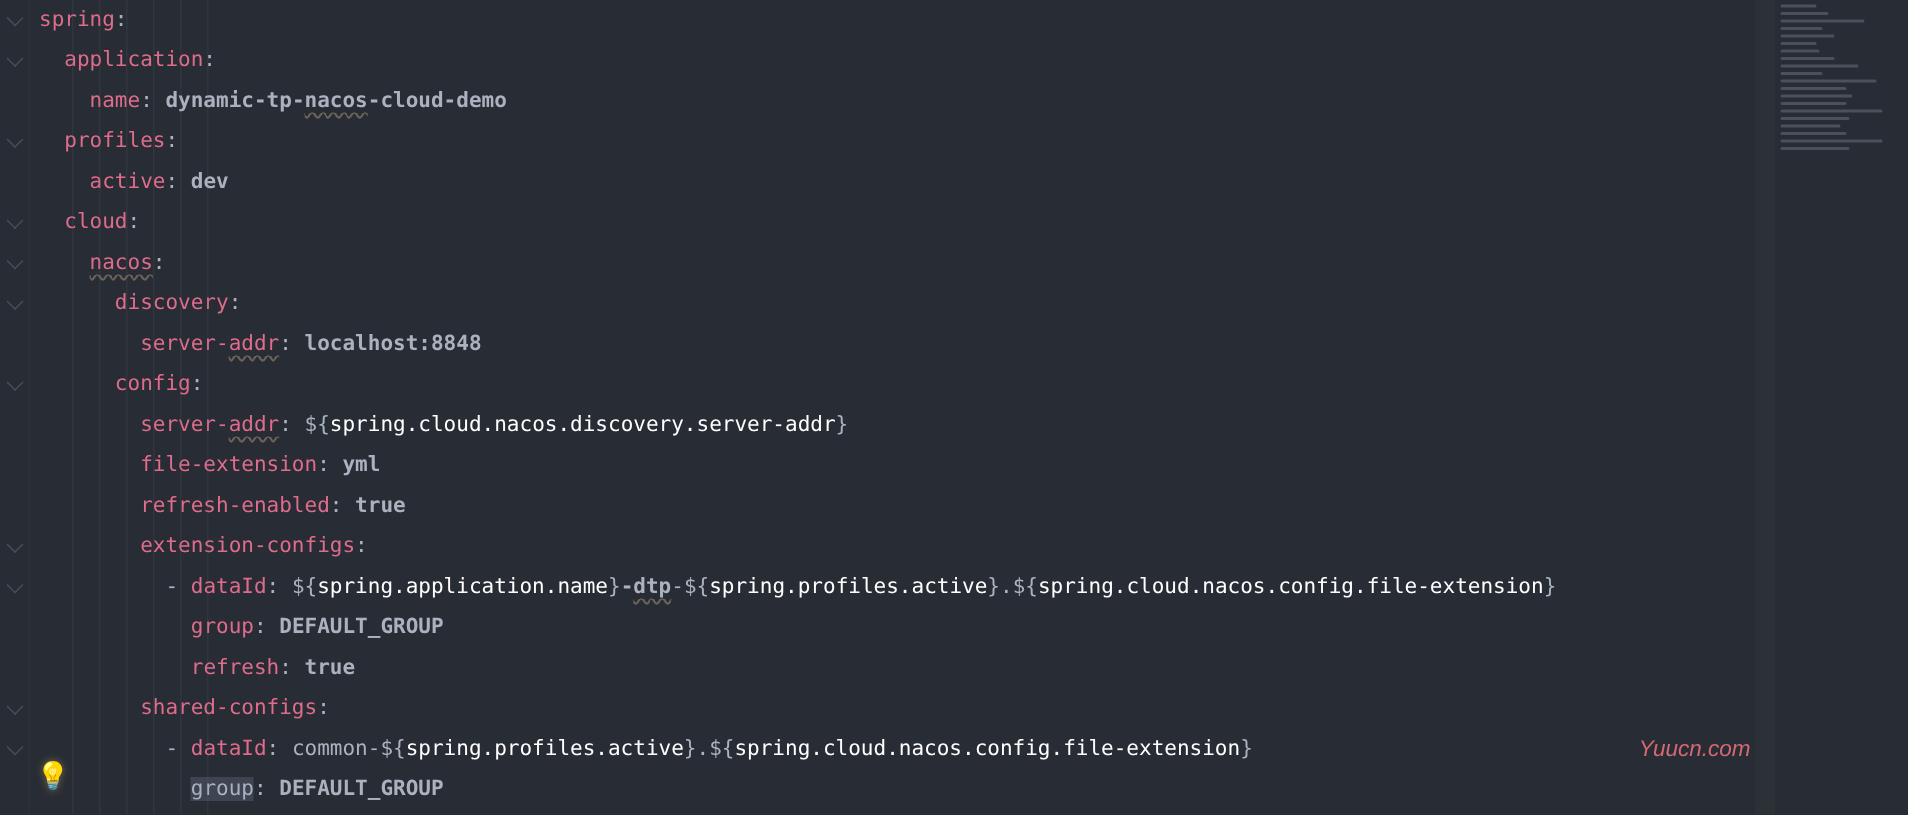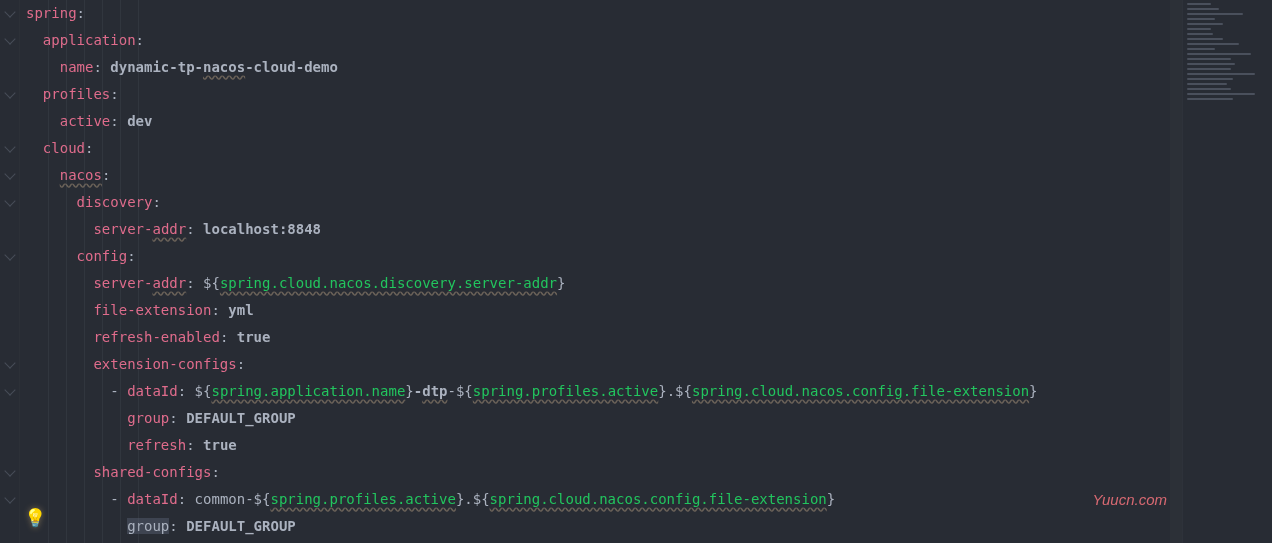--- a/index.html
+++ b/index.html
@@ -37,21 +37,21 @@
   }
   .code {
     padding-left: 6px;
     white-space: pre;
     position: relative;
     flex: 1;
   }
   .line { height: 27px; }
   .key { color: #e06c8c; text-align: center; }
   .val { color: #abb2bf; font-weight: bold; }
-  .link { color: #22c55e; text-decoration: underline; text-decoration-style: wavy; text-decoration-color: #6b6258; text-underline-offset: 3px; text-align: right;}
+  .link { color: #ffffff; text-decoration-style: wavy; text-decoration-color: #6b6258; text-underline-offset: 3px; text-align: right;}
   .underlined { text-decoration: underline; text-decoration-style: wavy; text-decoration-color: #6b6258; text-underline-offset: 3px; }
   .colon { color: #abb2bf; }
   .dash { color: #abb2bf; }
   .brace { color: #abb2bf; }
   .sel { background: #3e4451; color: #abb2bf; }
   .minimap {
     width: 90px;
     background: #282c34;
     border-left: 1px solid rgba(255,255,255,0.03);
     flex-shrink: 0;

